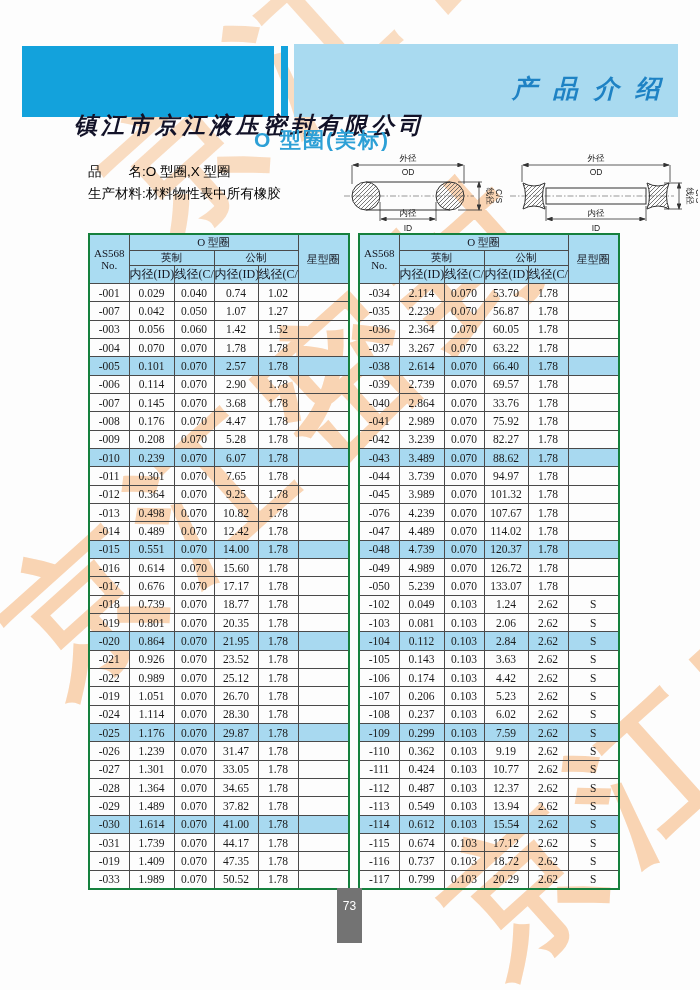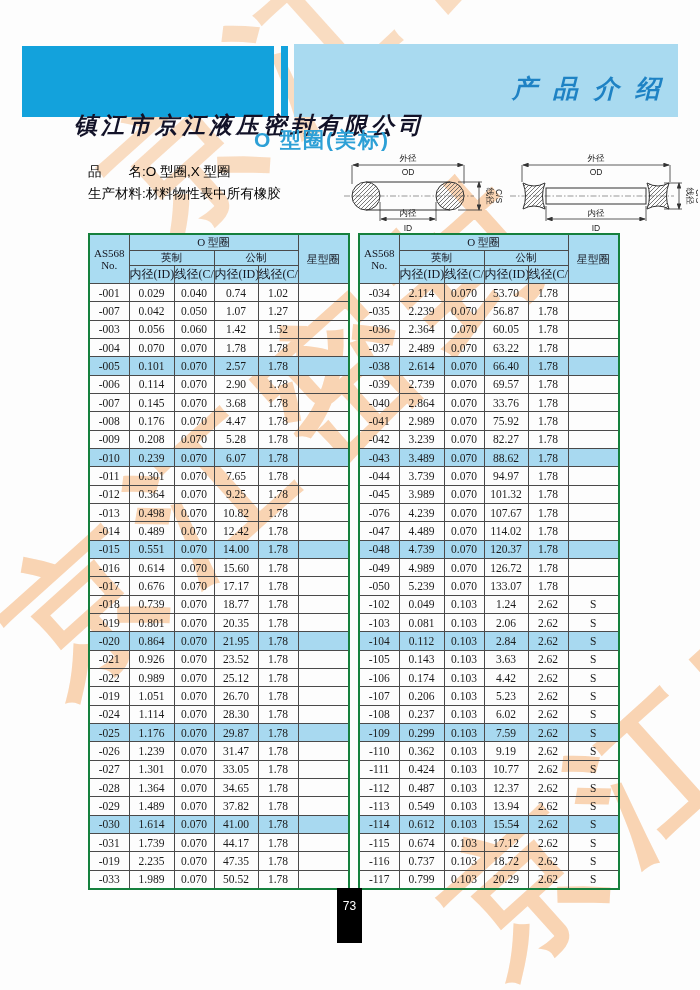--- a/index.html
+++ b/index.html
@@ -41,21 +41,21 @@
   th, td { border:1px solid #4a4a4a; text-align:center; padding:0; overflow:hidden; white-space:nowrap; }
   table { border:2px solid #15803d;font-family:Liberation Serif, serif; }
   th { background:#aadcf2; font-weight:normal; color:#15151f; font-size:10.5px; height:12px; }
   thead tr:first-child th { font-size:11px; }
   th.sub { font-size:12px; height:13px;margin-top:37px; }
   th.no-cell { font-size:11px; line-height:12px; }
   td { height:17.33px; font-size:11.5px; color:#1b1b1b; }
   tr.hl td { background:#a8d9f0; }
 
   .page-num { position:absolute; left:337px; top:888px; width:25px; height:55px; z-index:2;
-              background:#000000; color:#ffffff; font-size:12px; text-align:center; line-height:36px; }
+              background:#737373; color:#ffffff; font-size:12px; text-align:center; line-height:36px; }
 </style>
 </head>
 <body>
 
 <div class="wm" id="wm1">京江密封</div>
 <div class="wm" id="wm2">京江密封</div>
 <div class="wm" id="wm3">京江密封</div>
 
 <div class="box-dark"></div>
 <div class="box-strip"></div>
@@ -400,21 +400,21 @@
         <tr>
           <td>-031</td>
           <td>1.739</td>
           <td>0.070</td>
           <td>44.17</td>
           <td>1.78</td>
           <td></td>
         </tr>
         <tr>
           <td>-019</td>
-          <td>2.235</td>
+          <td>1.409</td>
           <td>0.070</td>
           <td>47.35</td>
           <td>1.78</td>
           <td></td>
         </tr>
         <tr>
           <td>-033</td>
           <td>1.989</td>
           <td>0.070</td>
           <td>50.52</td>
@@ -472,21 +472,21 @@
         <tr>
           <td>-036</td>
           <td>2.364</td>
           <td>0.070</td>
           <td>60.05</td>
           <td>1.78</td>
           <td></td>
         </tr>
         <tr>
           <td>-037</td>
-          <td>2.489</td>
+          <td>3.267</td>
           <td>0.070</td>
           <td>63.22</td>
           <td>1.78</td>
           <td></td>
         </tr>
         <tr class="hl">
           <td>-038</td>
           <td>2.614</td>
           <td>0.070</td>
           <td>66.40</td>

